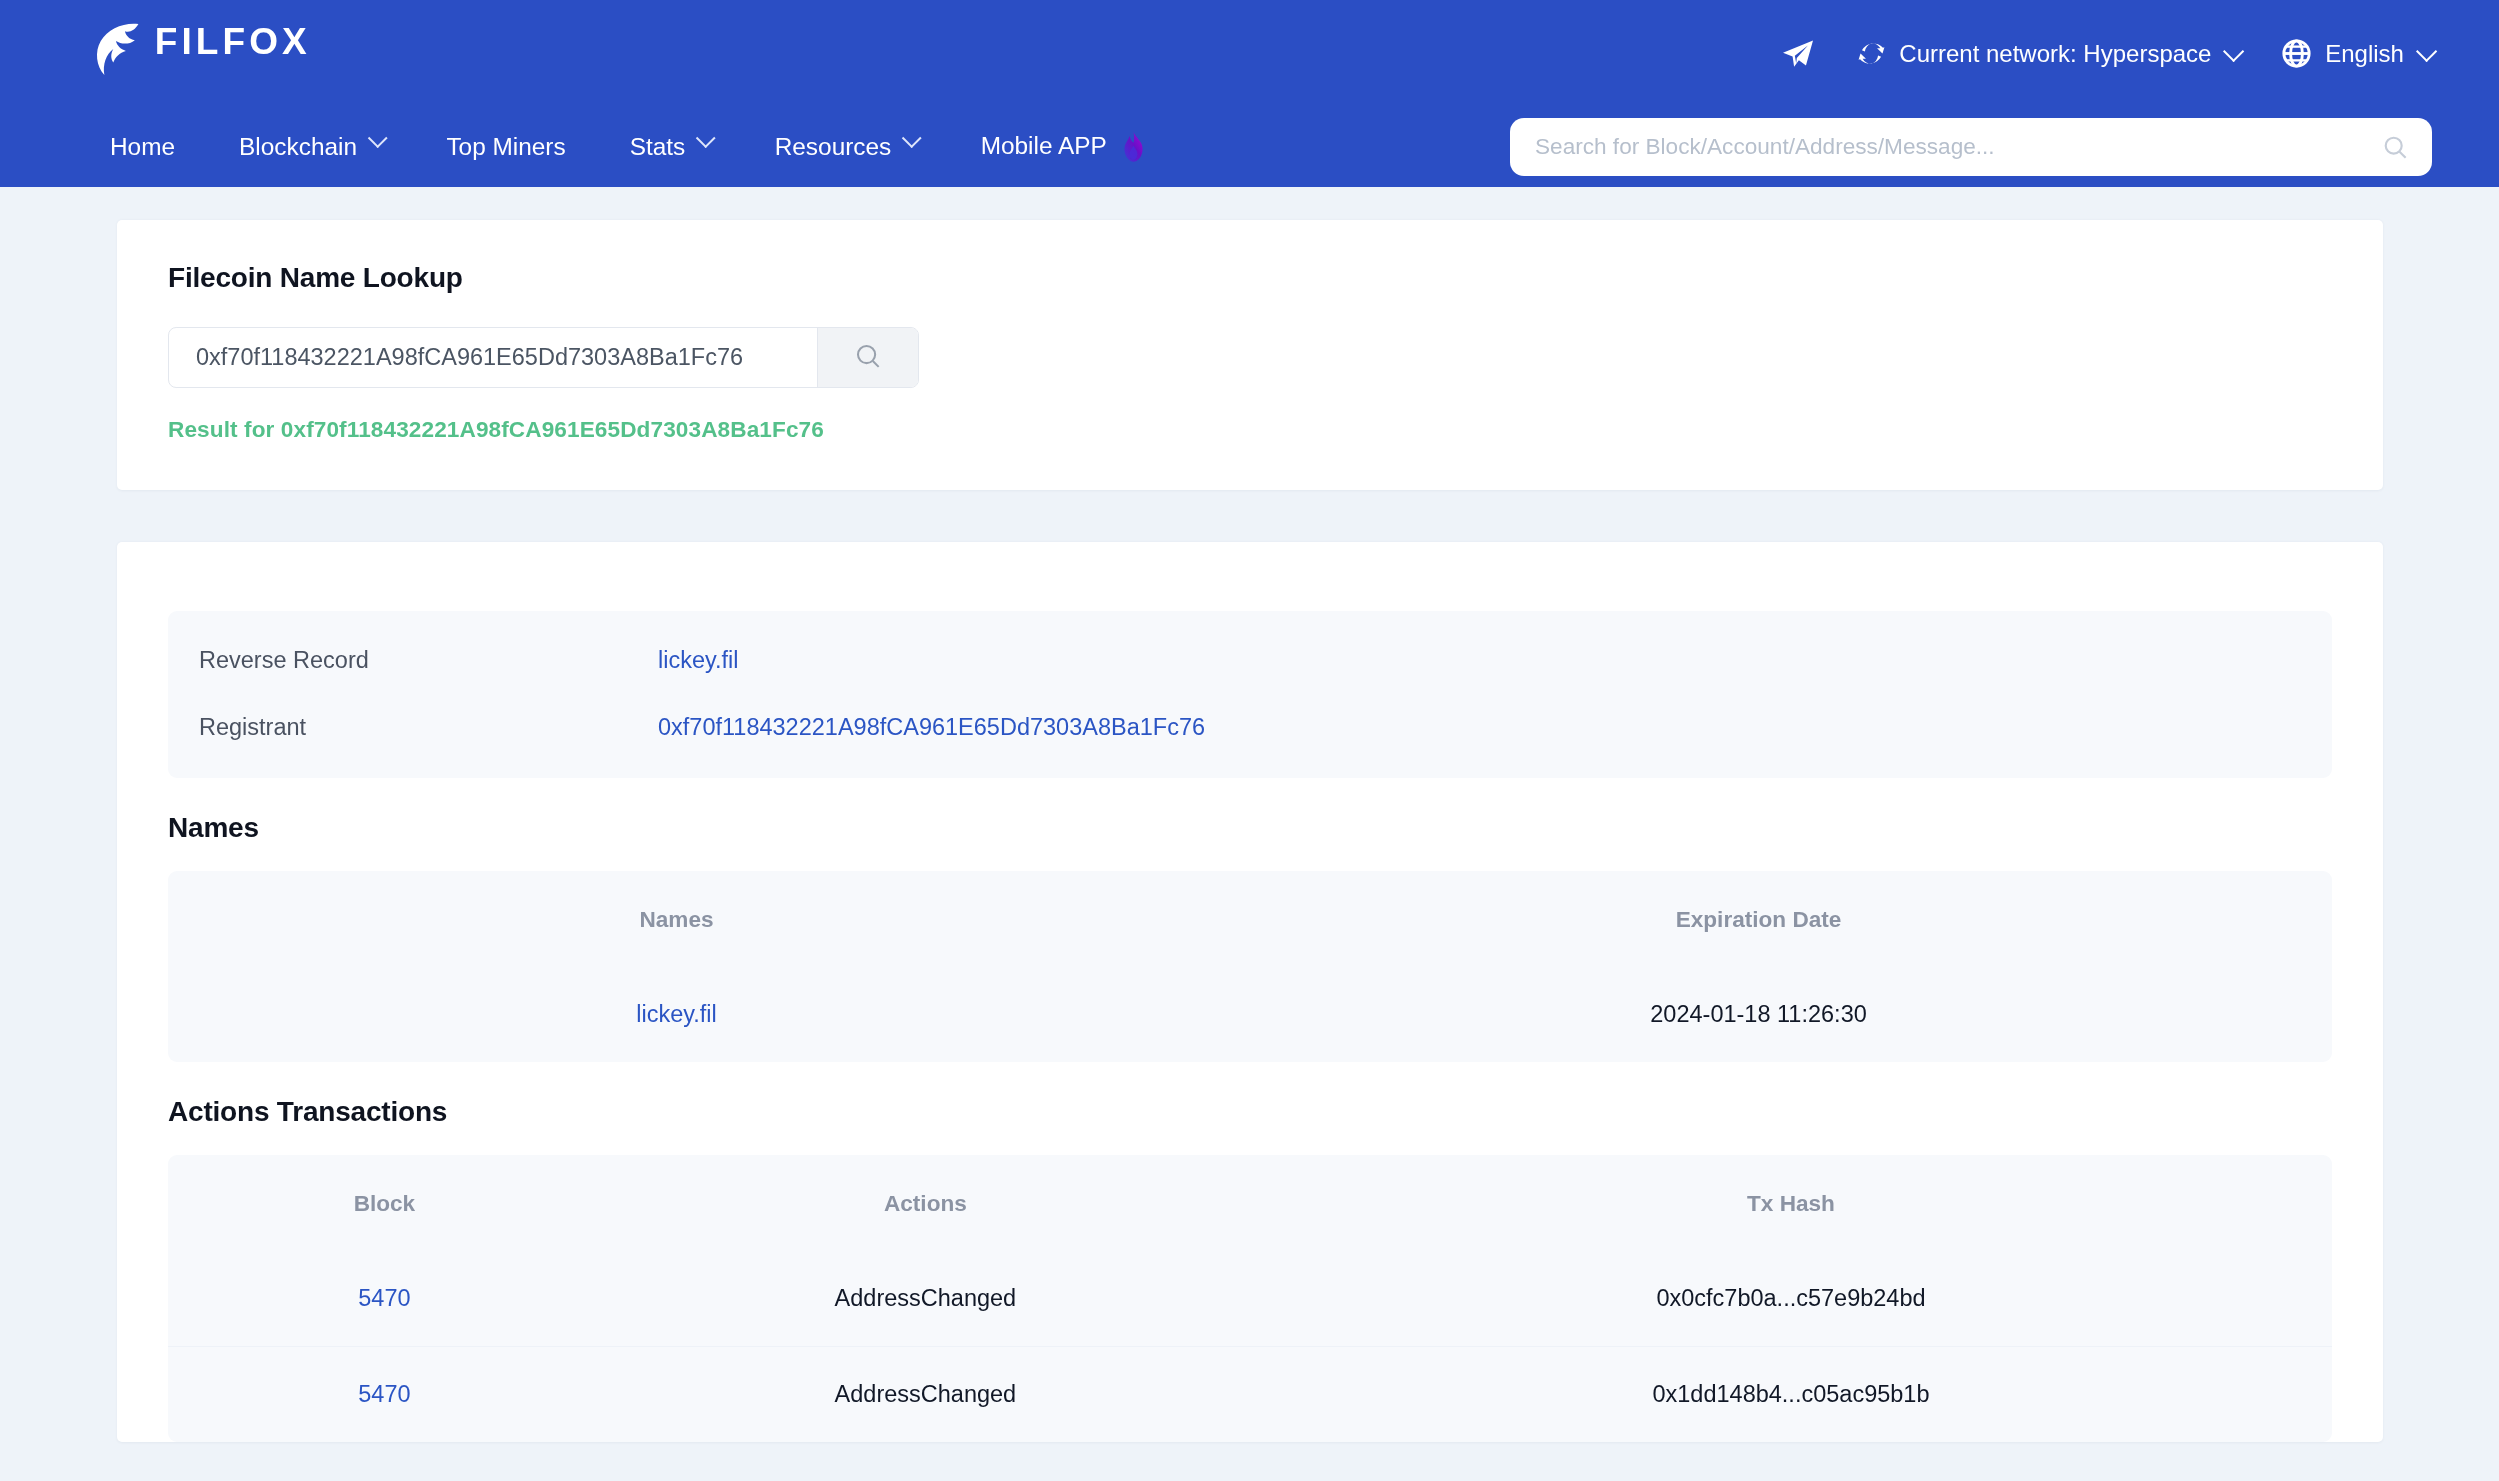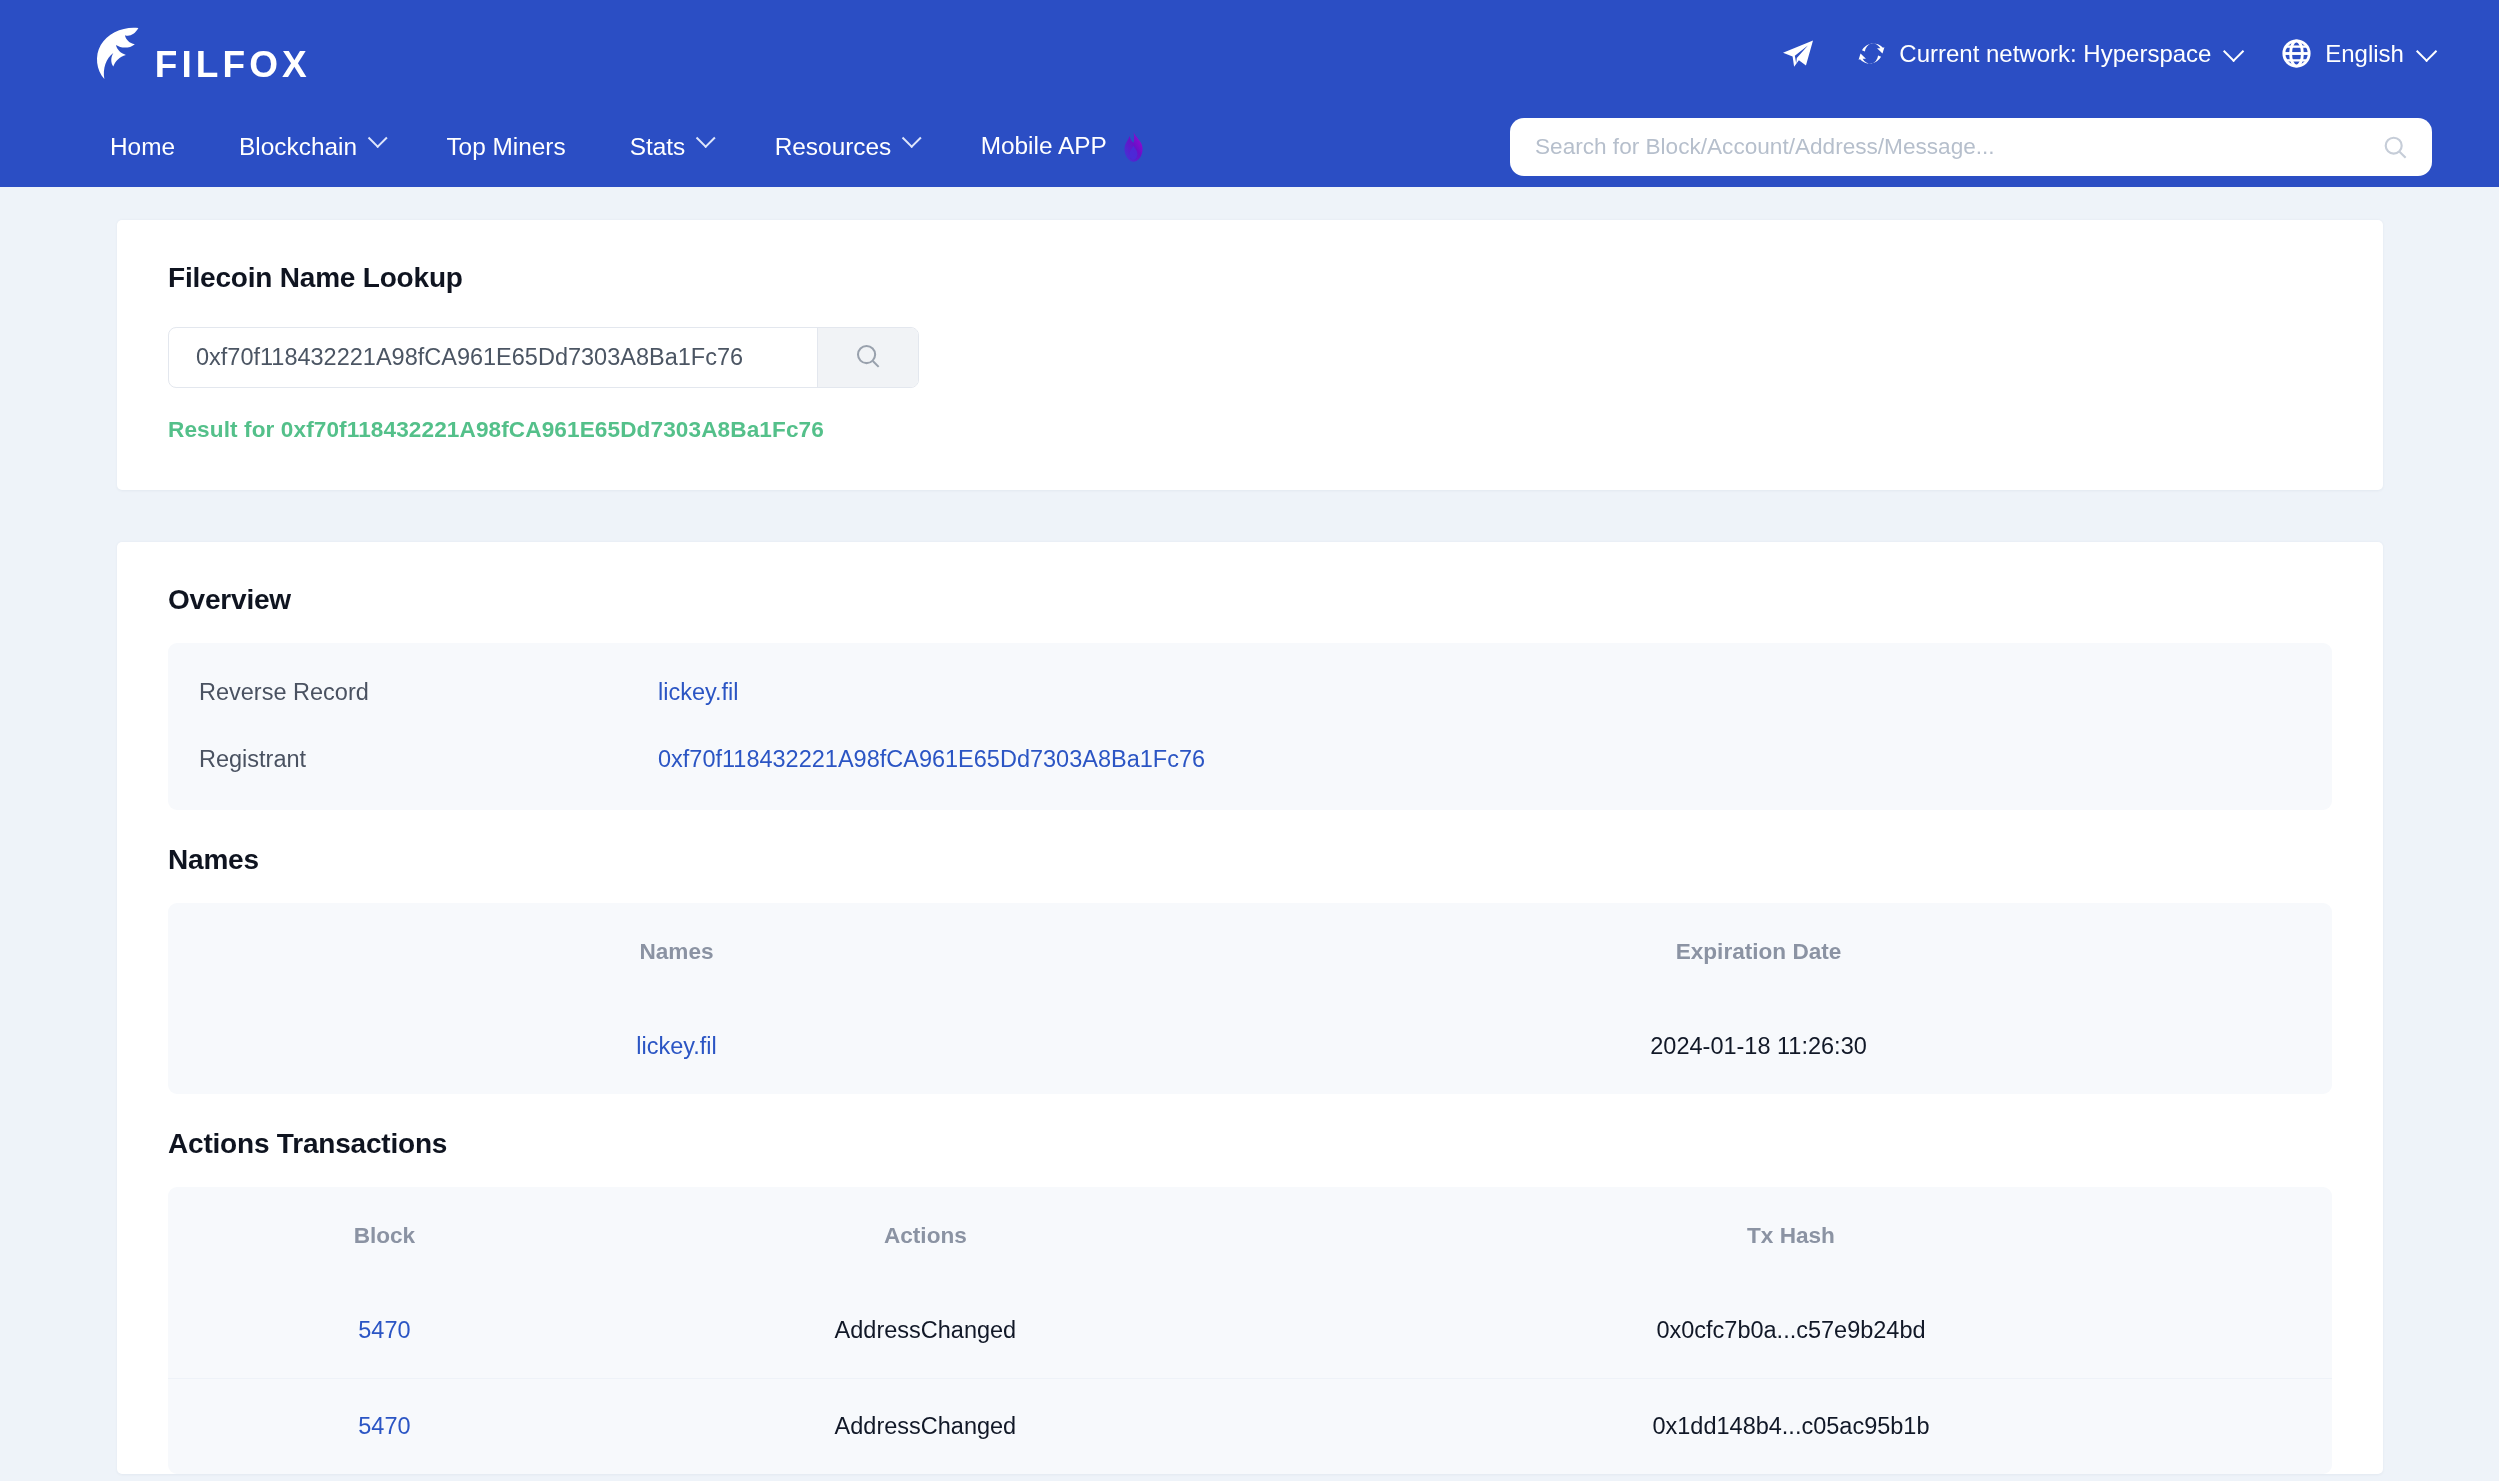--- a/index.html
+++ b/index.html
@@ -27,21 +27,21 @@
 
   .header-top {
     height: 107px;
     display: flex;
     align-items: center;
     padding: 0 68px 0 90px;
   }
 
   .brand {
     display: flex;
-    align-items: flex-end;
+    align-items: flex-start;
     gap: 12.7px;
     height: 65px;
   }
   .brand-logo { display: block; }
   .brand-word {
     color: #ffffff;
     font-size: 37px;
     font-weight: 700;
     letter-spacing: 4.1px;
   }
@@ -390,21 +390,20 @@
           </svg>
         </span>
       </button>
     </div>
 
     <div class="result-line">Result for 0xf70f118432221A98fCA961E65Dd7303A8Ba1Fc76</div>
   </section>
 
   <section class="card card-detail">
 
-    <h2 class="section-head">Overview</h2>
 
     <div class="panel">
       <div class="ov-pad-top"></div>
 
       <div class="ov-row">
         <div class="ov-label">Reverse Record</div>
         <div class="ov-value">lickey.fil</div>
       </div>
 
       <div class="ov-row">

